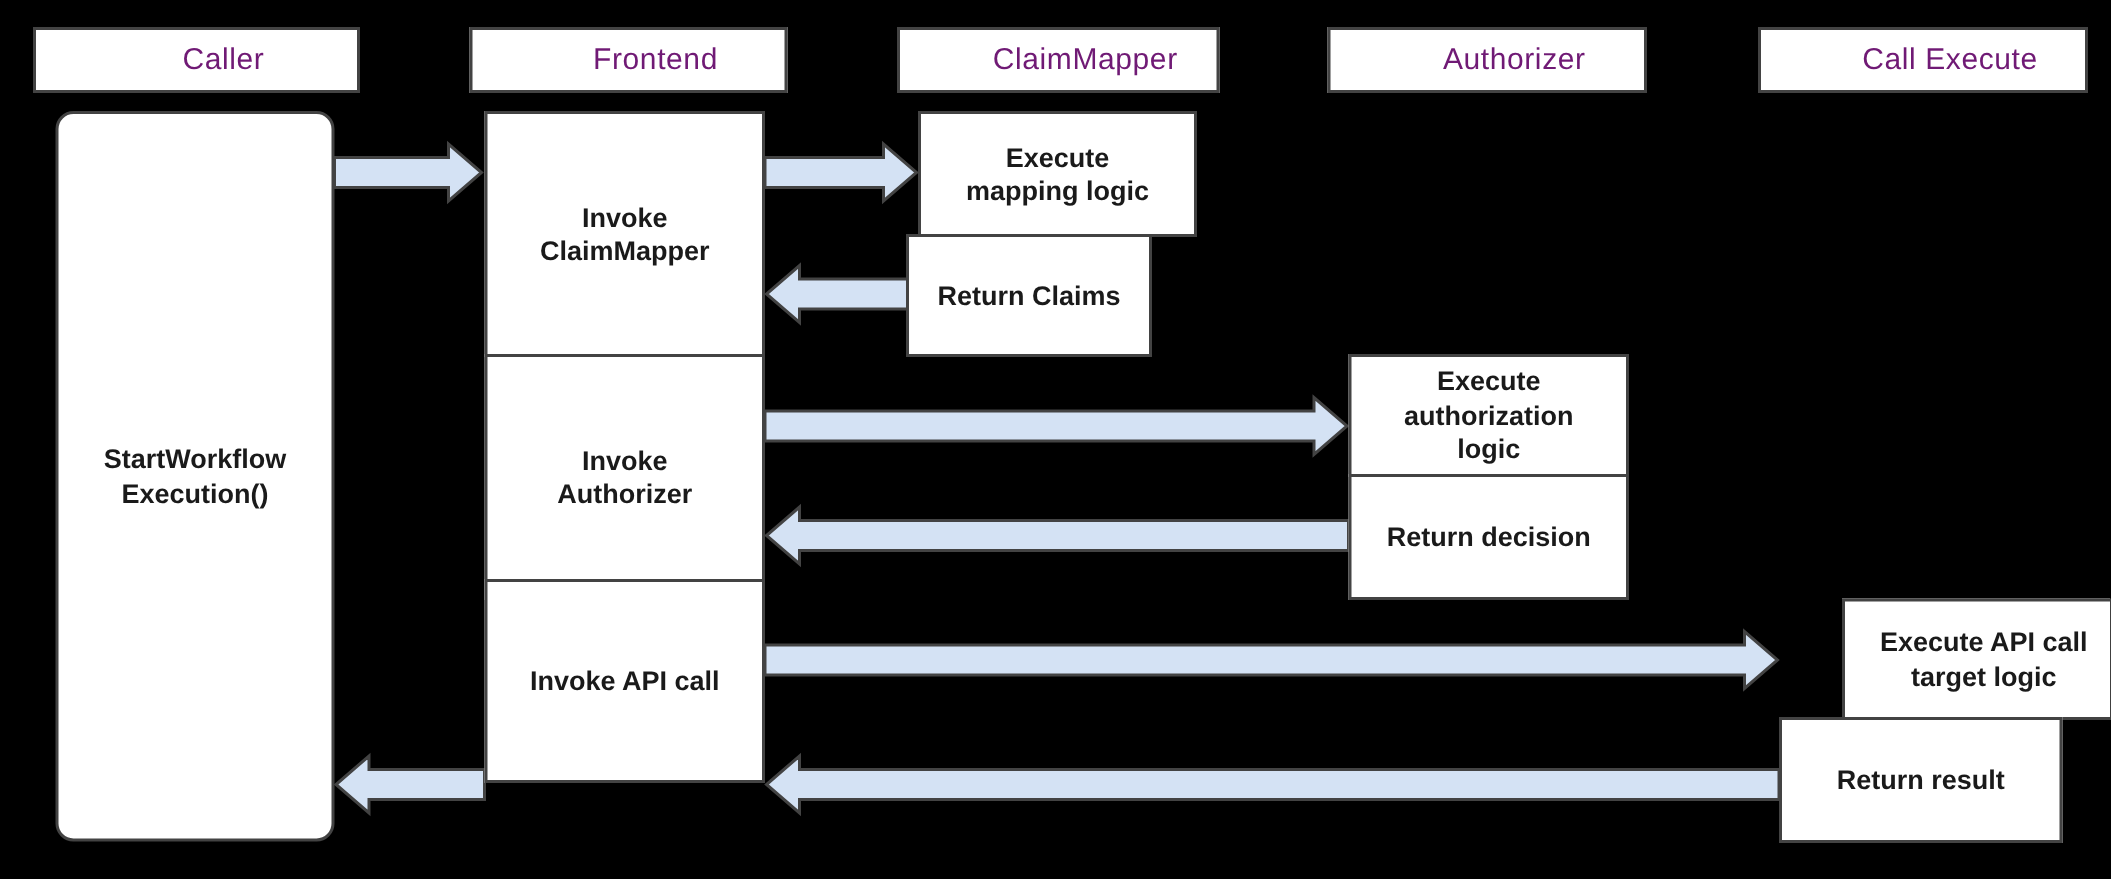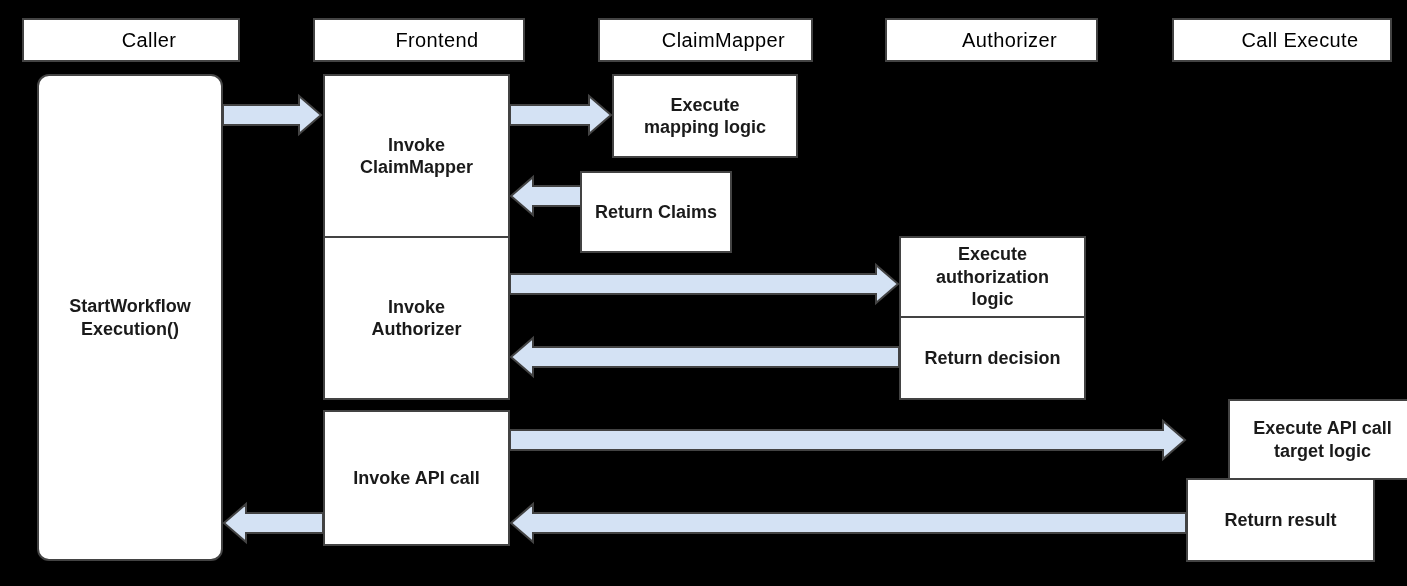--- a/index.html
+++ b/index.html
@@ -21,21 +21,21 @@
     height: 44px;
     background: #ffffff;
     border: 2px solid #434343;
     box-sizing: border-box;
     display: flex;
     align-items: center;
     justify-content: center;
     font-size: 20px;
     font-weight: 400;
     letter-spacing: 0.4px;
-    color: #000000;
+    color: #701a75;
     z-index: 2;
     padding-left: 36px;
   }
   .activity {
     position: absolute;
     background: #ffffff;
     border: 2px solid #434343;
     box-sizing: border-box;
     display: flex;
     align-items: center;
@@ -74,25 +74,25 @@
   <div class="actor" style="left:885px; width:213px;">Authorizer</div>
   <div class="actor" style="left:1172px;width:220px;">Call Execute</div>
 
   <div class="activity" style="left:37px; top:74px; width:186px; height:487px;border-radius:12px;">StartWorkflow
 Execution()</div>
 
   <div class="activity" style="left:323px; top:74px;  width:187px; height:164px;">Invoke
 ClaimMapper</div>
   <div class="activity" style="left:323px; top:236px; width:187px; height:164px;">Invoke
 Authorizer</div>
-  <div class="activity" style="left:323px; top:410px; width:187px; height:136px;">Invoke API call</div>
+  <div class="activity" style="left:323px; top:386px; width:187px; height:136px;">Invoke API call</div>
 
   <div class="activity" style="left:612px; top:74px;  width:186px; height:84px;">Execute
 mapping logic</div>
-  <div class="activity" style="left:580px; top:156px; width:152px; height:82px;margin-top:15px;">Return Claims</div>
+  <div class="activity" style="left:604px; top:156px; width:164px; height:82px;">Return Claims</div>
 
   <div class="activity" style="left:899px; top:236px; width:187px; height:82px;">Execute
 authorization
 logic</div>
   <div class="activity" style="left:899px; top:316px; width:187px; height:84px;">Return decision</div>
 
   <div class="activity" style="left:1228px; top:399px; width:189px; height:81px;">Execute API call
 target logic</div>
   <div class="activity" style="left:1186px; top:478px; width:189px; height:84px;">Return result</div>
 

